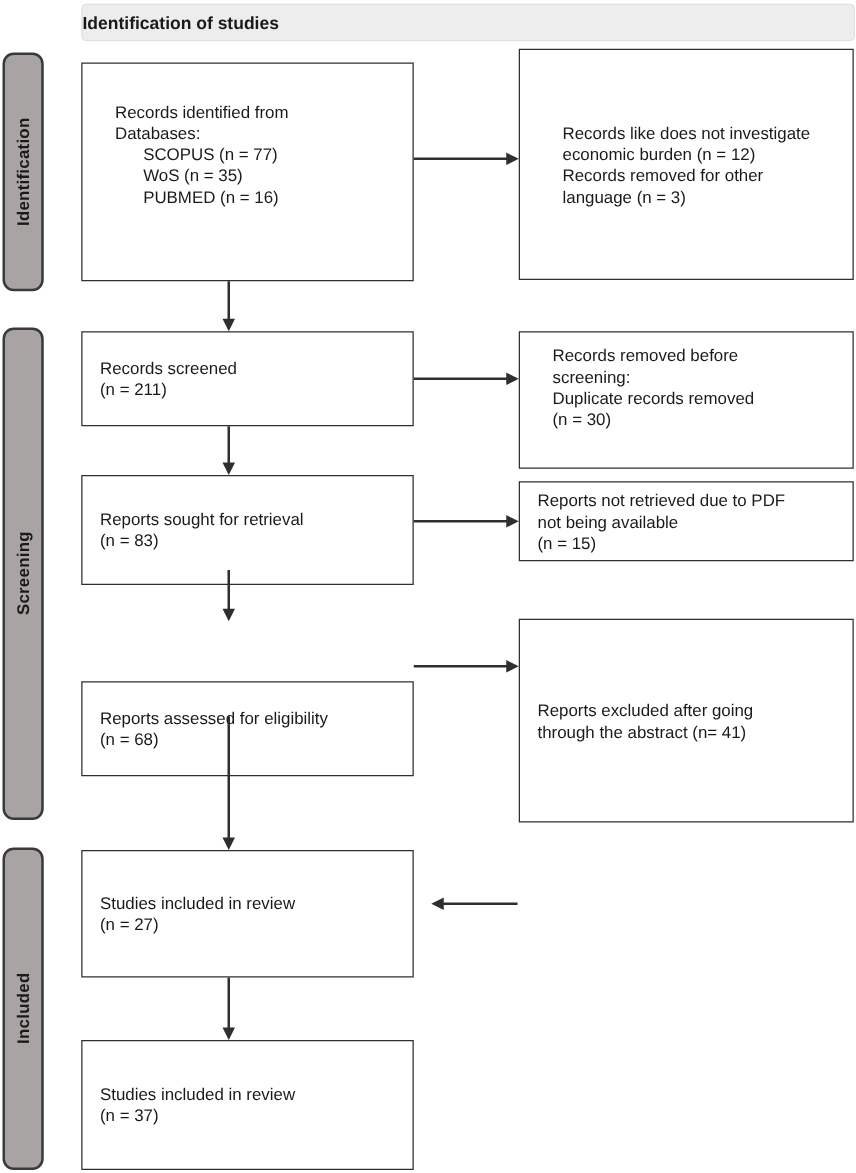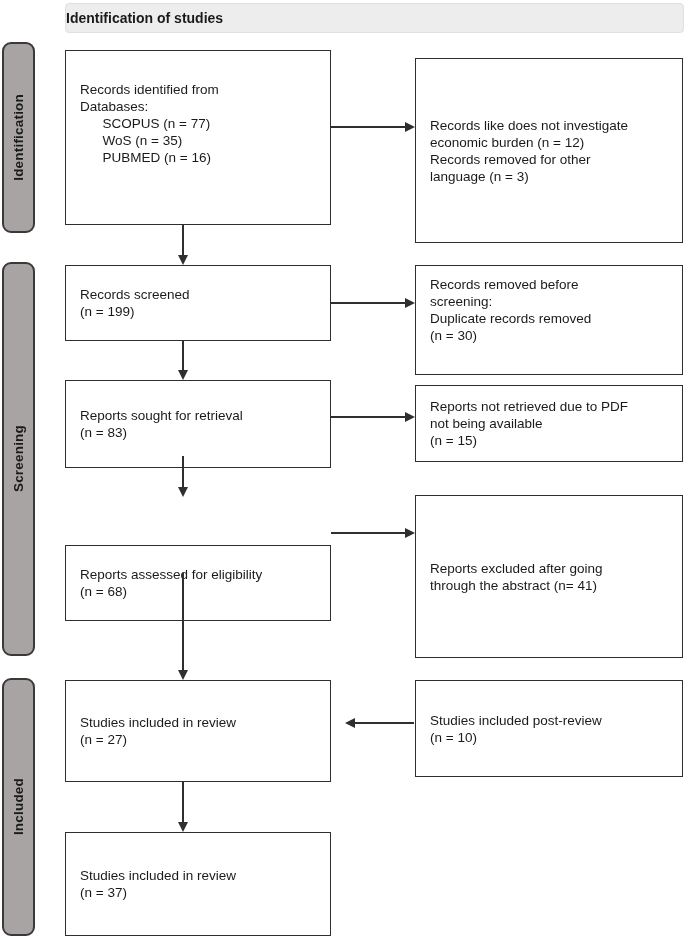--- a/index.html
+++ b/index.html
@@ -50,21 +50,21 @@
     background:#ffffff;
     border:1.5px solid #2f2f2f;
     box-sizing:border-box;
     font-size:13.5px;
     line-height:17px;
     display:flex;
     align-items:center;
     white-space:pre-line;
   }
   .box .txt{ padding:0 8px 0 14px; }
-  .box.top-align{ align-items:flex-start; }
+  .box.top-align{ align-items:flex-start;padding-left:12px; }
   .box.top-align .txt{ padding-top:30px; }
   .box.top-pad .txt{ padding-top:0; }
   .left-col{ left:65px; width:266px; }
   .right-col{ left:415px; width:268px; }
   
   .arrow-h{
     position:absolute;
     height:2px;
     background:#2f2f2f;
   }
@@ -119,63 +119,59 @@
 
   <div class="box left-col top-align" style="top:50px;height:175px;">
     <span class="txt">Records identified from
 Databases:
 &nbsp;&nbsp;&nbsp;&nbsp;&nbsp;&nbsp;SCOPUS (n = 77)
 &nbsp;&nbsp;&nbsp;&nbsp;&nbsp;&nbsp;WoS (n = 35)
 &nbsp;&nbsp;&nbsp;&nbsp;&nbsp;&nbsp;PUBMED (n = 16)</span>
   </div>
   <div class="box left-col" style="top:265px;height:76px;">
     <span class="txt">Records screened
-(n = 199)</span>
+(n = 211)</span>
   </div>
   <div class="box left-col" style="top:380px;height:88px;">
     <span class="txt">Reports sought for retrieval
 (n = 83)</span>
   </div>
   <div class="box left-col" style="top:497px;height:76px;margin-top:48px;">
     <span class="txt">Reports assessed for eligibility
 (n = 68)</span>
   </div>
   <div class="box left-col" style="top:680px;height:102px;">
     <span class="txt">Studies included in review
 (n = 27)</span>
   </div>
   <div class="box left-col" style="top:832px;height:104px;">
     <span class="txt">Studies included in review
 (n = 37)</span>
   </div>
 
-  <div class="box right-col" style="top:58px;height:185px;">
+  <div class="box right-col" style="top:39px;height:185px;padding-left:20px;">
     <span class="txt">Records like does not investigate
 economic burden (n = 12)
 Records removed for other
 language (n = 3)</span>
   </div>
   <div class="box right-col top-align top-pad" style="top:265px;height:110px;">
     <span class="txt" style="padding-top:10px;">Records removed before
 screening:
 Duplicate records removed
 (n = 30)</span>
   </div>
-  <div class="box right-col" style="top:385px;height:77px;">
+  <div class="box right-col" style="top:385px;height:64px;">
     <span class="txt">Reports not retrieved due to PDF
 not being available
 (n = 15)</span>
   </div>
   <div class="box right-col" style="top:495px;height:163px;">
     <span class="txt">Reports excluded after going
 through the abstract (n= 41)</span>
-  </div>
-  <div class="box right-col" style="top:680px;height:97px;">
-    <span class="txt">Studies included post-review
-(n = 10)</span>
   </div>
 
   <div class="arrow-h to-right" style="left:331px;top:126px;width:75px;"></div>
   <div class="arrow-h to-right" style="left:331px;top:302px;width:75px;"></div>
   <div class="arrow-h to-right" style="left:331px;top:416px;width:75px;"></div>
   <div class="arrow-h to-right" style="left:331px;top:532px;width:75px;"></div>
 
   <div class="arrow-h to-left" style="left:354px;top:722px;width:60px;"></div>
 
   <div class="arrow-v" style="left:182px;top:225px;height:31px;"></div>

